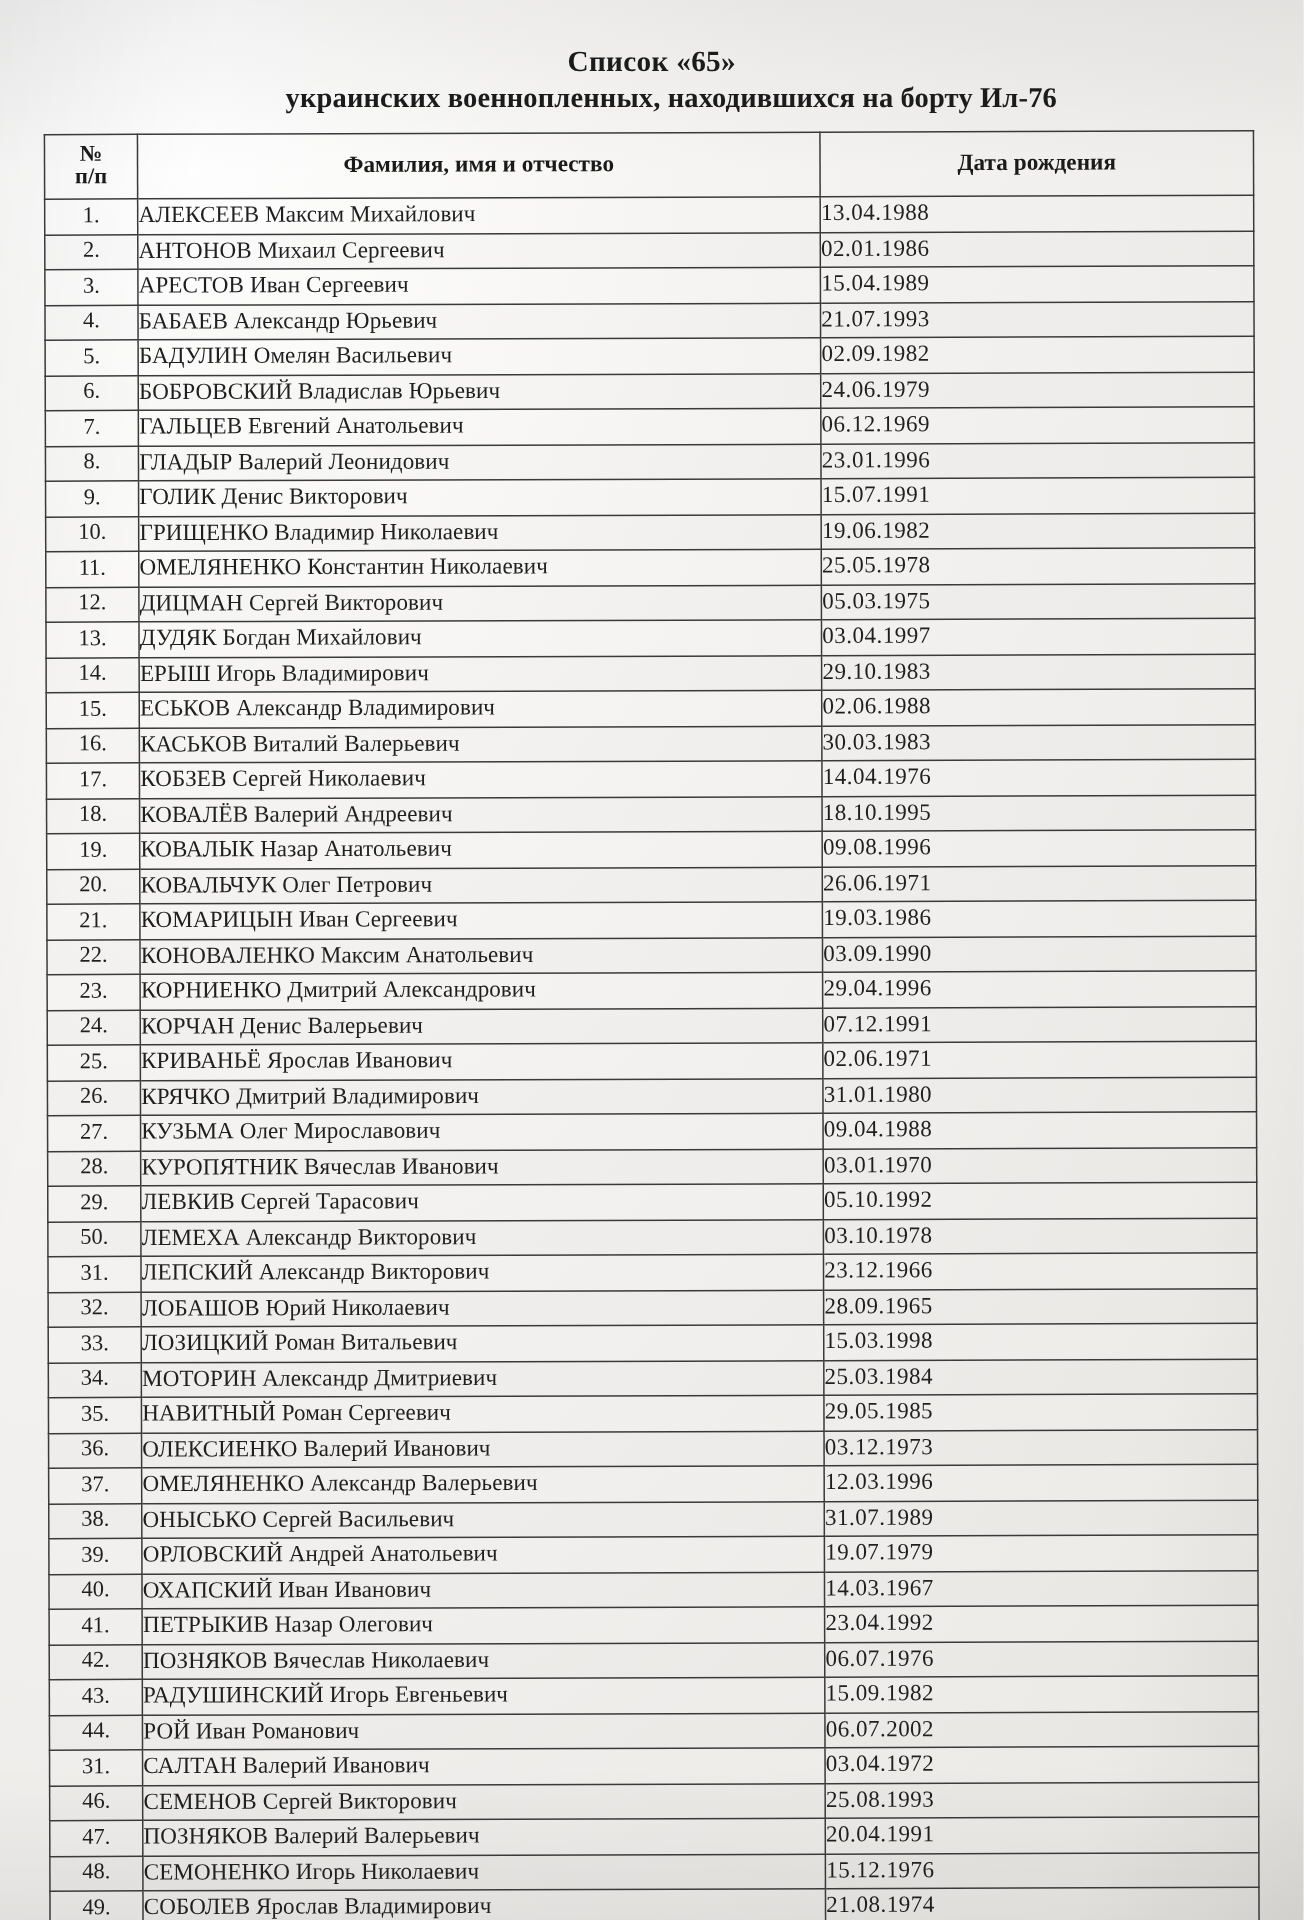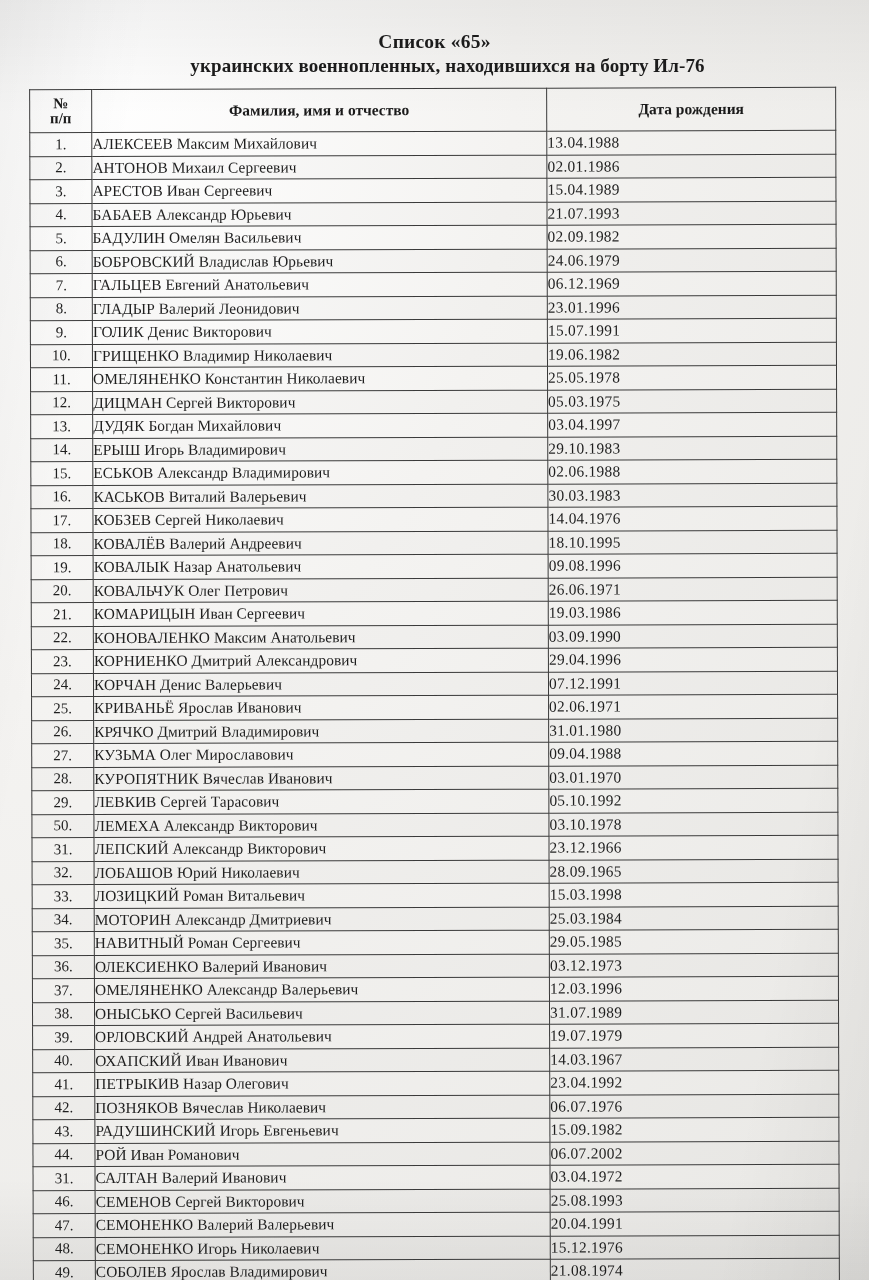--- a/index.html
+++ b/index.html
@@ -358,21 +358,21 @@
           <td class="name">САЛТАН Валерий Иванович</td>
           <td class="dob">03.04.1972</td>
         </tr>
         <tr>
           <td class="num">46.</td>
           <td class="name">СЕМЕНОВ Сергей Викторович</td>
           <td class="dob">25.08.1993</td>
         </tr>
         <tr>
           <td class="num">47.</td>
-          <td class="name">СЕМОНЕНКО Валерий Валерьевич</td>
+          <td class="name">ПОЗНЯКОВ Валерий Валерьевич</td>
           <td class="dob">20.04.1991</td>
         </tr>
         <tr>
           <td class="num">48.</td>
           <td class="name">СЕМОНЕНКО Игорь Николаевич</td>
           <td class="dob">15.12.1976</td>
         </tr>
         <tr>
           <td class="num">49.</td>
           <td class="name">СОБОЛЕВ Ярослав Владимирович</td>

